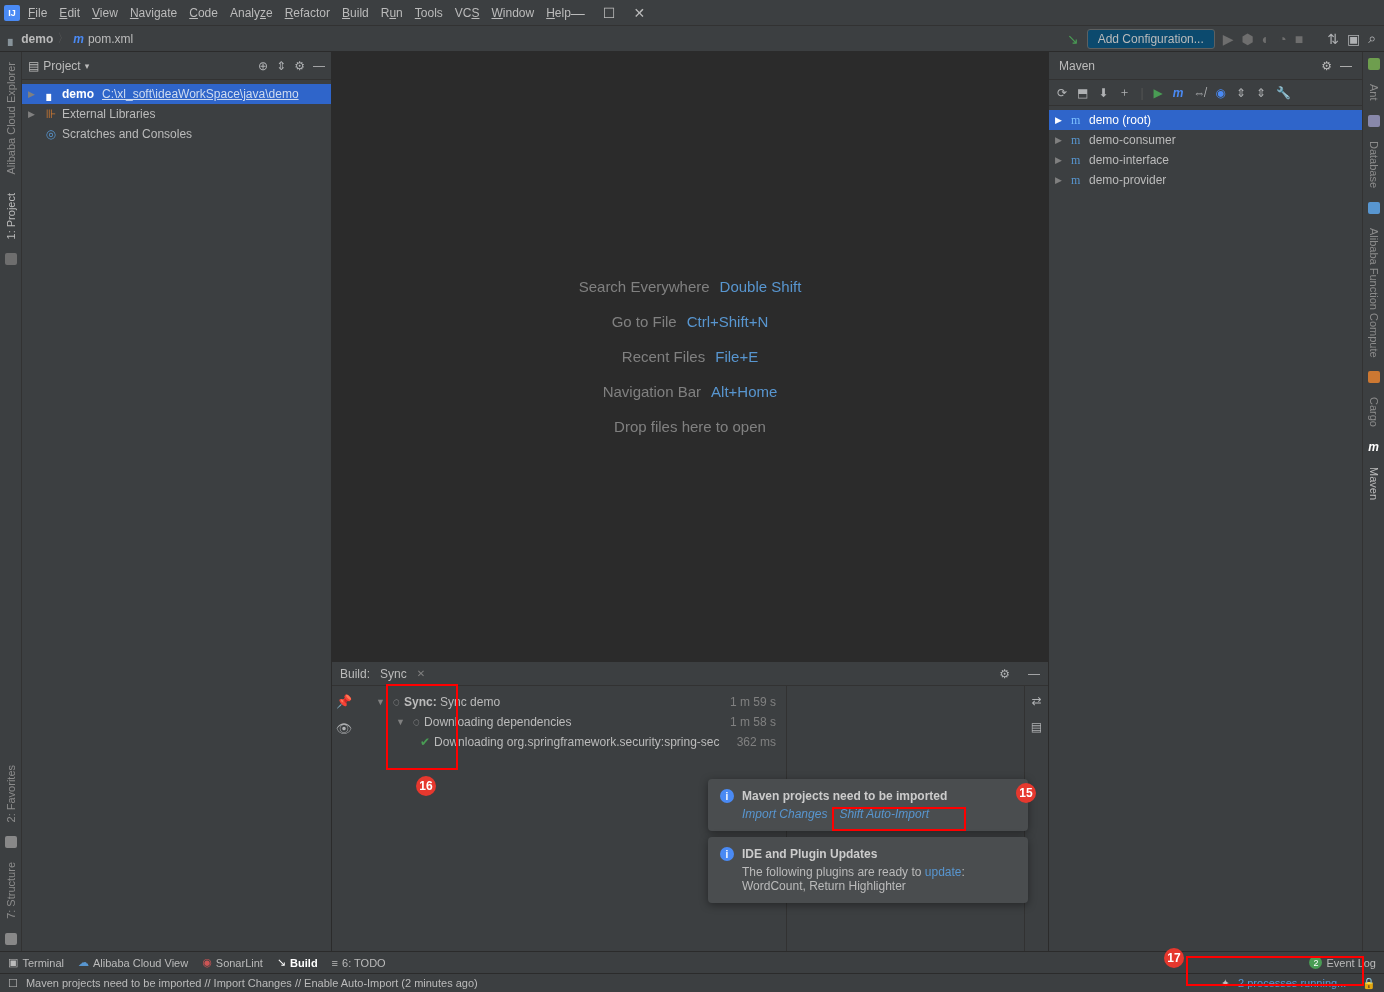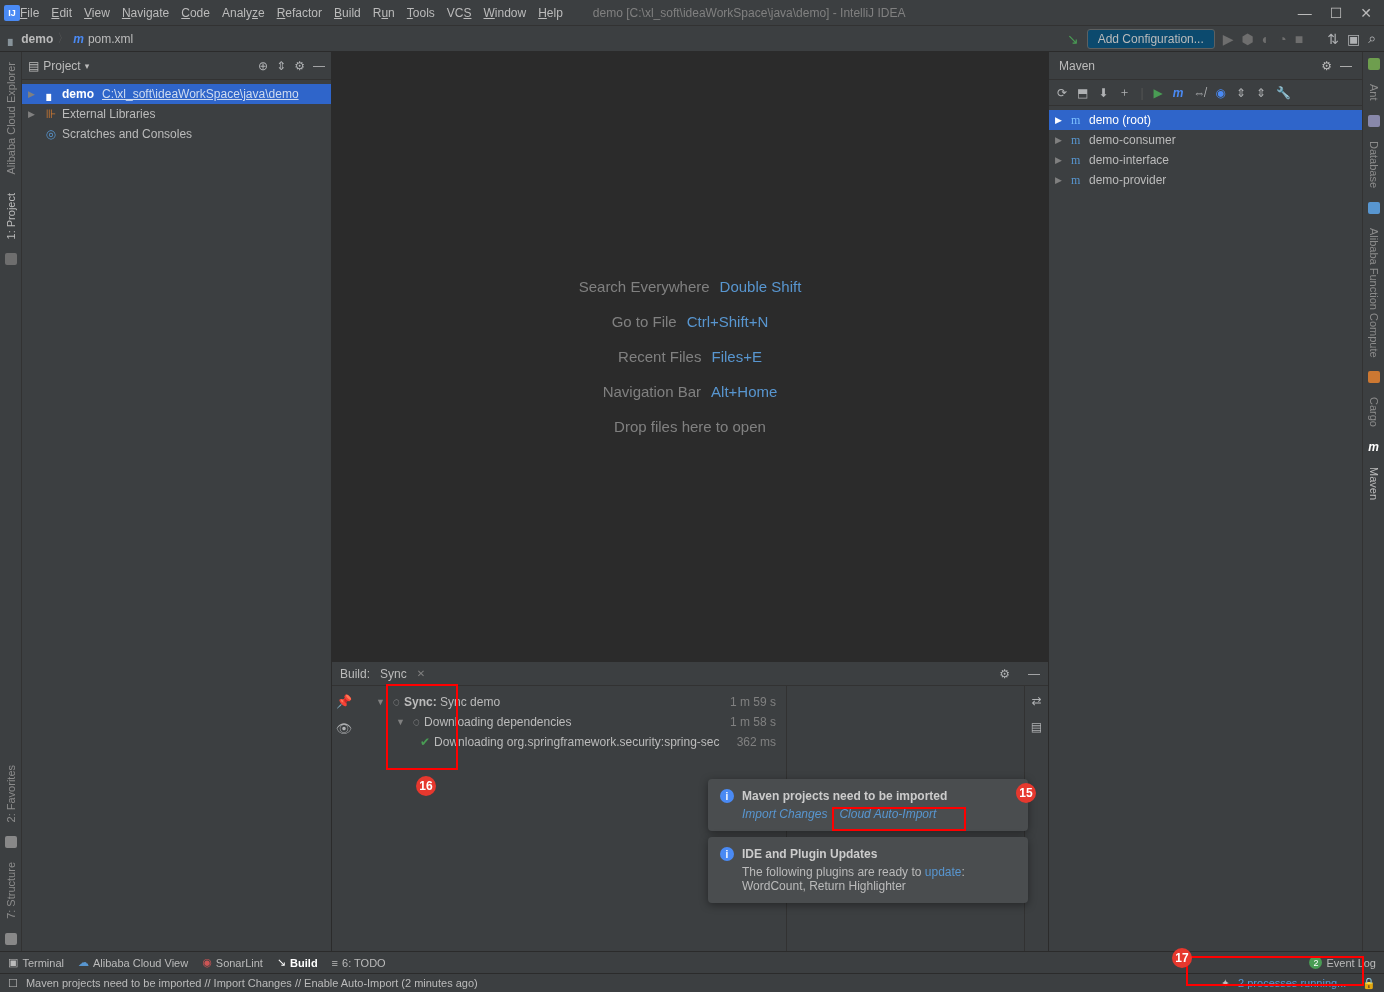--- a/index.html
+++ b/index.html
@@ -1,20 +1,20 @@
 <!DOCTYPE html>
 <html><head>
 <meta charset="utf-8">
 <style>
 * { margin: 0; padding: 0; box-sizing: border-box; font-family: "Segoe UI", Arial, sans-serif; }
 body { background: #3c3f41; color: #bbbbbb; font-size: 12px; overflow: hidden; width: 1384px; height: 992px; position: relative; }
 
 
 .titlebar { height: 26px; background: #3c3f41; display: flex; align-items: center; padding: 0 4px; border-bottom: 1px solid #323232; }
-.titlebar .logo { width: 16px; height: 16px; background: #4a8af4; border-radius: 2px; display: flex; align-items: center; justify-content: center; color: #fff; font-size: 9px; font-weight: bold; }
+.titlebar .logo { width: 16px; height: 16px; background: #4a8af4; margin-right: 8px; border-radius: 2px; display: flex; align-items: center; justify-content: center; color: #fff; font-size: 9px; font-weight: bold; }
 .titlebar .menu { display: flex; gap: 12px; }
 .titlebar .menu span { color: #bbbbbb; cursor: default; }
 .titlebar .menu span u { text-decoration: underline; }
 .titlebar .title { flex: 1; text-align: left; padding-left: 30px; color: #808080; }
 .titlebar .wincontrols { display: flex; gap: 18px; padding-right: 8px; }
 .titlebar .wincontrols span { color: #bbbbbb; font-size: 14px; }
 
 
 .navbar { height: 26px; background: #3c3f41; display: flex; align-items: center; padding: 0 8px; border-bottom: 1px solid #2b2b2b; }
 .navbar .crumb { display: flex; align-items: center; gap: 4px; }
@@ -140,21 +140,20 @@
     <span><u>C</u>ode</span>
     <span>Analy<u>z</u>e</span>
     <span><u>R</u>efactor</span>
     <span><u>B</u>uild</span>
     <span>R<u>u</u>n</span>
     <span><u>T</u>ools</span>
     <span>VC<u>S</u></span>
     <span><u>W</u>indow</span>
     <span><u>H</u>elp</span>
   </div>
-  <div class="title">demo [C:\xl_soft\ideaWorkSpace\java\demo] - IntelliJ IDEA</div>
   <div class="wincontrols">
     <span>—</span>
     <span>☐</span>
     <span>✕</span>
   </div>
 </div>
 
 <div class="navbar">
   <div class="crumb">
     <span class="icon-folder">▖</span>
@@ -239,21 +238,21 @@
         <div class="row">
             <span>Search Everywhere</span>
             <span class="key">Double Shift</span>
           </div>
         <div class="row">
             <span>Go to File</span>
             <span class="key">Ctrl+Shift+N</span>
           </div>
         <div class="row">
             <span>Recent Files</span>
-            <span class="key">Files+E</span>
+            <span class="key">File+E</span>
           </div>
         <div class="row">
             <span>Navigation Bar</span>
             <span class="key">Alt+Home</span>
           </div>
         <div class="row">
             <span>Drop files here to open</span>
           </div>
       </div>
     </div>
@@ -303,21 +302,21 @@
         </div>
       </div>
 
       <div class="notif n1">
         <div class="title-row">
           <div class="info-icon">i</div>
           <span>Maven projects need to be imported</span>
         </div>
         <div class="links">
           <a href="#">Import Changes</a>
-          <a href="#">Cloud Auto-Import</a>
+          <a href="#">Shift Auto-Import</a>
         </div>
         <div class="redbox" style="left:124px;top:28px;width:134px;height:24px"></div>
         <div class="redlabel" style="right:-8px;top:4px">15</div>
       </div>
 
       <div class="notif n2">
         <div class="title-row">
           <div class="info-icon">i</div>
           <span>IDE and Plugin Updates</span>
         </div>
@@ -428,13 +427,13 @@
 <div class="statusbar">
   <span>☐</span>
   <span>Maven projects need to be imported // Import Changes // Enable Auto-Import (2 minutes ago)</span>
   <div class="spacer"></div>
   <span>✦</span>
   <span class="proc">2 processes running...</span>
   <span class="lock" style="margin-left:8px">🔒</span>
 </div>
 
 <div class="redbox" style="right:20px;bottom:6px;width:178px;height:30px"></div>
-<div class="redlabel" style="right:192px;bottom:24px">17</div>
+<div class="redlabel" style="right:200px;bottom:24px">17</div>
 
 </body></html>

